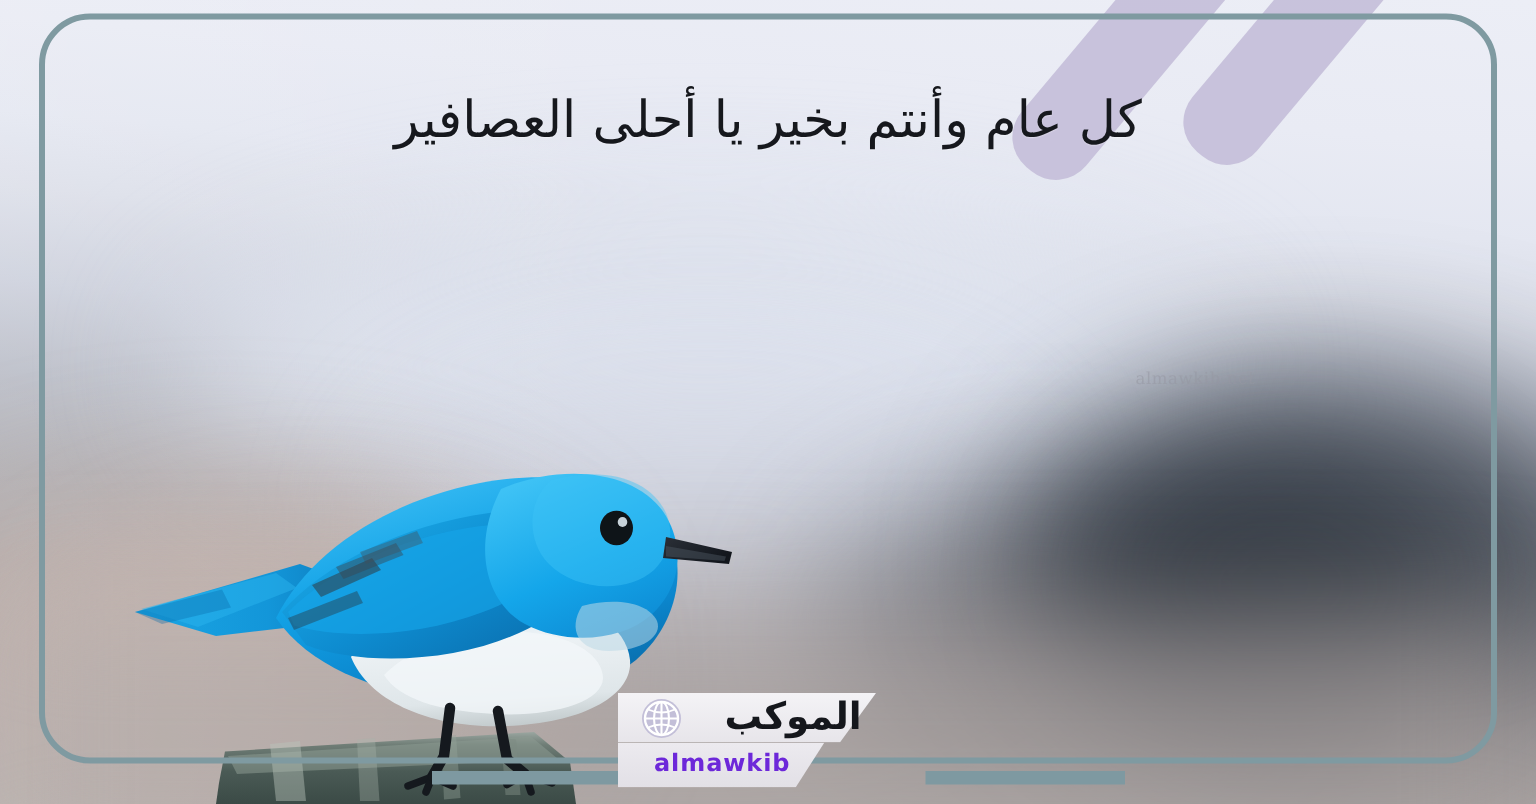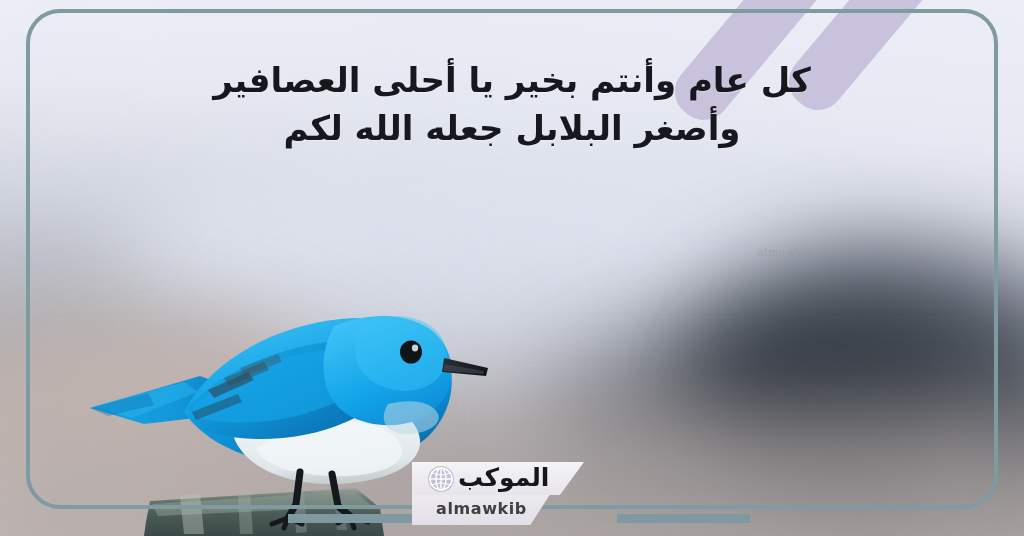--- a/index.html
+++ b/index.html
@@ -93,21 +93,21 @@
 
   
   .greeting{
     position:absolute;
     left:0; right:0; top:56px;
     text-align:center;
     direction:rtl;
     color:#16181d;
     font-size:34px;
     line-height:1.42;
-    font-weight:700;
+    font-weight:400;
     letter-spacing:0px;
     padding:0 116px;
     text-shadow:0 1px 1px rgba(255,255,255,.35);
   }
   .greeting .ln{ display:block; white-space:nowrap; }
 
   
   .watermark{
     position:absolute;
     left:757px; top:246px;
@@ -147,29 +147,29 @@
     position:absolute; left:0; top:33px;
     width:160px; height:30px;
     background:linear-gradient(180deg,#eceaef 0%,#e2e0e6 100%);
     clip-path: polygon(0 0, 86% 0, 74% 100%, 0 100%);
   }
   .logo-globe{
     position:absolute; left:14px; top:3px;
     width:30px; height:28px;
   }
   .logo-ar{
-    position:absolute; left:46px; top:1px;
+    position:absolute; left:71px; top:1px;
     font-size:25px; font-weight:bold;
     color:#15171c; direction:rtl;
     letter-spacing:0px;
   }
   .logo-lat{
     position:absolute; left:24px; top:37px;
     font-size:16px; font-weight:bold;
-    color:#404040;
+    color:#6d28d9;
     letter-spacing:.6px;
   }
 </style>
 </head>
 <body>
 
 <div id="card">
 
   <div class="bg-base"></div>
   <div class="bg-blob blob-blue-t"></div>
@@ -291,21 +291,20 @@
     </svg>
   </div>
 
   <div class="decor-bar decor-bar-1"></div>
   <div class="decor-bar decor-bar-2"></div>
 
   <div class="frame"></div>
 
   <div class="greeting">
     <span class="ln">كل عام وأنتم بخير يا أحلى العصافير</span>
-    <span class="ln">وأصغر البلابل جعله الله لكم</span>
   </div>
 
   <div class="watermark">almawkib.net</div>
 
   <div class="logo-bar-left"></div>
   <div class="logo-bar-right"></div>
 
   <div class="logo-badge">
     <div class="logo-plate"></div>
     <div class="logo-plate2"></div>

